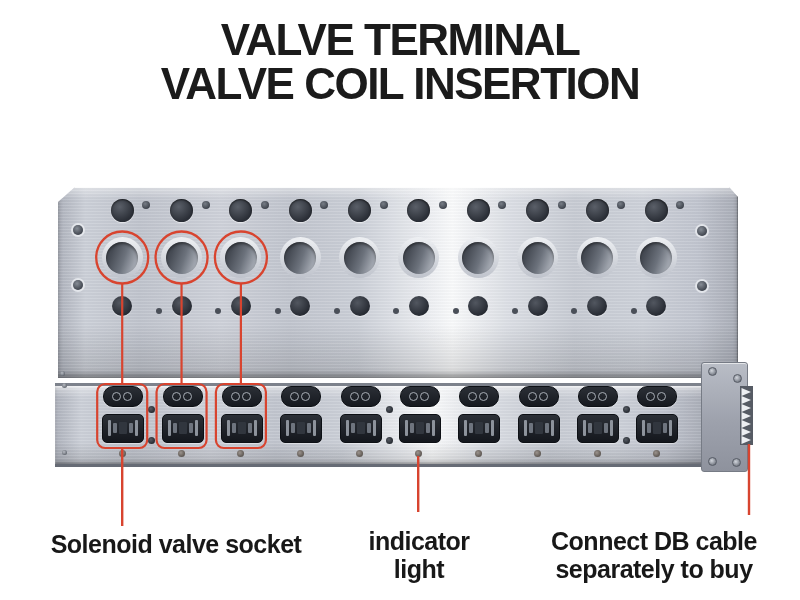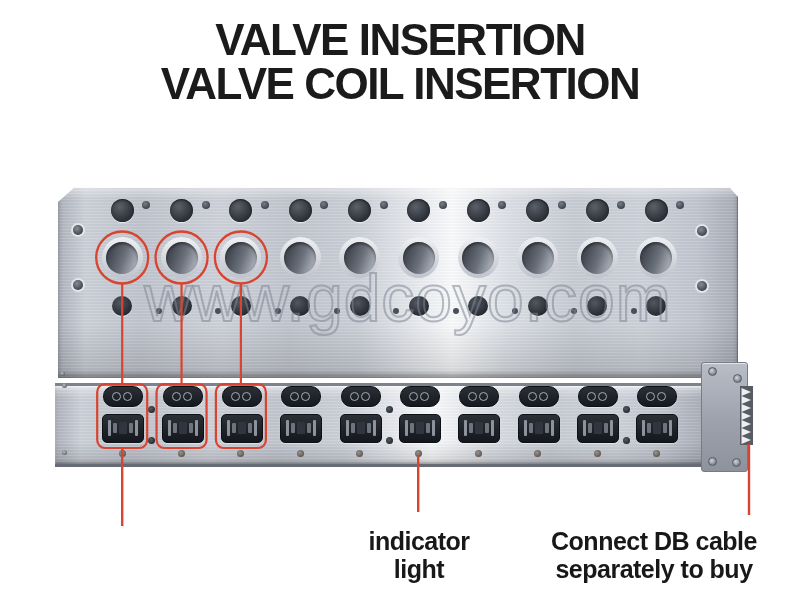--- a/index.html
+++ b/index.html
@@ -36,21 +36,21 @@
   .callout-solenoid{left:176px;top:530px;}
   .callout-indicator{left:419px;top:527px;}
   .callout-db{left:654px;top:527px;}
 </style>
 </head>
 <body>
 
 <div class="stage">
 
   <div class="title-block">
-    <div class="title-line">VALVE INSERTION</div>
+    <div class="title-line">VALVE TERMINAL</div>
     <div class="title-line">VALVE COIL INSERTION</div>
   </div>
 
   <div id="product" class="product">
       <div class="abs" style="left: 58px; top: 187px; width: 680px; height: 191px; background: repeating-linear-gradient(rgba(255, 255, 255, 0.1) 0px, rgba(255, 255, 255, 0.1) 1px, rgba(0, 0, 0, 0.02) 1px, rgba(0, 0, 0, 0.02) 3px), linear-gradient(rgba(255, 255, 255, 0.45) 0px, rgba(255, 255, 255, 0) 12px, rgba(0, 0, 0, 0) 72%, rgba(0, 0, 0, 0.14) 100%), linear-gradient(90deg, rgb(174, 178, 188) 0%, rgb(204, 208, 216) 4%, rgb(192, 196, 205) 12%, rgb(206, 209, 217) 24%, rgb(193, 197, 206) 34%, rgb(203, 207, 215) 44%, rgb(235, 237, 241) 54%, rgb(249, 250, 251) 58%, rgb(220, 223, 229) 66%, rgb(199, 203, 211) 76%, rgb(205, 209, 217) 86%, rgb(193, 197, 207) 94%, rgb(168, 172, 182) 100%); clip-path: polygon(17px 0px, calc(100% - 9px) 0px, 100% 10px, 100% 100%, 0px 100%, 0px 15px); box-shadow: rgba(255, 255, 255, 0.9) 0px 1px 0px inset, rgba(0, 0, 0, 0.25) -1px 0px 1px inset, rgba(0, 0, 0, 0.3) 0px -4px 5px inset;"></div>
       <div class="abs" style="left: 55px; top: 383px; width: 650px; height: 78px; background: repeating-linear-gradient(rgba(255, 255, 255, 0.1) 0px, rgba(255, 255, 255, 0.1) 1px, rgba(0, 0, 0, 0.02) 1px, rgba(0, 0, 0, 0.02) 3px), linear-gradient(rgba(255, 255, 255, 0.45) 0px, rgba(255, 255, 255, 0) 12px, rgba(0, 0, 0, 0) 72%, rgba(0, 0, 0, 0.14) 100%), linear-gradient(90deg, rgb(174, 178, 188) 0%, rgb(204, 208, 216) 4%, rgb(192, 196, 205) 12%, rgb(206, 209, 217) 24%, rgb(193, 197, 206) 34%, rgb(203, 207, 215) 44%, rgb(235, 237, 241) 54%, rgb(249, 250, 251) 58%, rgb(220, 223, 229) 66%, rgb(199, 203, 211) 76%, rgb(205, 209, 217) 86%, rgb(193, 197, 207) 94%, rgb(168, 172, 182) 100%); border-top: 3px solid rgb(125, 130, 140); border-bottom: 3px solid rgb(102, 107, 117); box-shadow: rgba(255, 255, 255, 0.5) 0px 2px 2px inset, rgba(0, 0, 0, 0.25) 0px -2px 3px inset;"></div>
       <div class="abs" style="left: 110.7px; top: 199px; width: 23px; height: 23px; border-radius: 50%; background: radial-gradient(circle at 38% 34%, rgb(90, 95, 104), rgb(44, 48, 56) 68%); box-shadow: rgba(255, 255, 255, 0.6) 0px 1px 1px, rgba(0, 0, 0, 0.6) 0px 1px 2px inset;"></div>
       <div class="abs" style="left: 142.2px; top: 201px; width: 8px; height: 8px; border-radius: 50%; background: radial-gradient(circle at 40% 35%, rgb(119, 125, 134), rgb(60, 65, 74) 75%);"></div>
       <div class="abs" style="left: 101.7px; top: 237px; width: 41px; height: 41px; border-radius: 50%; background: linear-gradient(rgb(238, 240, 243), rgb(191, 195, 204));"></div>
       <div class="abs" style="left: 106.2px; top: 241.5px; width: 32px; height: 32px; border-radius: 50%; background: linear-gradient(110deg, rgb(71, 76, 85) 22%, rgb(108, 114, 124) 55%, rgb(169, 174, 183) 88%); box-shadow: rgba(0, 0, 0, 0.45) 0px 2px 3px inset;"></div>
@@ -242,21 +242,20 @@
       <div class="abs" style="left: 59.5px; top: 370.5px; width: 5px; height: 5px; border-radius: 50%; background: radial-gradient(circle at 40% 38%, rgb(185, 189, 196), rgb(89, 94, 103) 80%);"></div>
       <div class="abs" style="left: 61.5px; top: 382.5px; width: 5px; height: 5px; border-radius: 50%; background: radial-gradient(circle at 40% 38%, rgb(185, 189, 196), rgb(89, 94, 103) 80%);"></div>
       <div class="abs" style="left: 61.5px; top: 449.5px; width: 5px; height: 5px; border-radius: 50%; background: radial-gradient(circle at 40% 38%, rgb(185, 189, 196), rgb(89, 94, 103) 80%);"></div>
       <div class="abs" style="left: 701px; top: 362px; width: 45px; height: 108px; border-radius: 3px; background: linear-gradient(rgb(185, 189, 198), rgb(157, 161, 172) 55%, rgb(142, 146, 157)); border: 1px solid rgb(118, 123, 133); box-shadow: rgba(255, 255, 255, 0.6) 0px 1px 0px inset;"></div>
       <div class="abs" style="left: 707.5px; top: 366.5px; width: 9px; height: 9px; border-radius: 50%; background: radial-gradient(circle at 40% 38%, rgb(210, 214, 221), rgb(111, 116, 126) 80%); border: 1px solid rgb(87, 92, 102); box-sizing: border-box;"></div>
       <div class="abs" style="left: 732.5px; top: 373.5px; width: 9px; height: 9px; border-radius: 50%; background: radial-gradient(circle at 40% 38%, rgb(210, 214, 221), rgb(111, 116, 126) 80%); border: 1px solid rgb(87, 92, 102); box-sizing: border-box;"></div>
       <div class="abs" style="left: 707.5px; top: 456.5px; width: 9px; height: 9px; border-radius: 50%; background: radial-gradient(circle at 40% 38%, rgb(210, 214, 221), rgb(111, 116, 126) 80%); border: 1px solid rgb(87, 92, 102); box-sizing: border-box;"></div>
       <div class="abs" style="left: 731.5px; top: 457.5px; width: 9px; height: 9px; border-radius: 50%; background: radial-gradient(circle at 40% 38%, rgb(210, 214, 221), rgb(111, 116, 126) 80%); border: 1px solid rgb(87, 92, 102); box-sizing: border-box;"></div>
     </div>
 
-  <div class="watermark">www.gdcoyo.com</div>
 
   <svg id="overlay" class="overlay" width="800" height="600" viewBox="0 0 800 600">
       <g>
         <rect x="740" y="386" width="13" height="59" fill="#565b64"></rect>
         <path d="M741.5 388 L751 392 L741.5 396 Z" fill="#eceef1"></path>
         <path d="M741.5 396 L751 400 L741.5 404 Z" fill="#eceef1"></path>
         <path d="M741.5 404 L751 408 L741.5 412 Z" fill="#eceef1"></path>
         <path d="M741.5 412 L751 416 L741.5 420 Z" fill="#eceef1"></path>
         <path d="M741.5 420 L751 424 L741.5 428 Z" fill="#eceef1"></path>
         <path d="M741.5 428 L751 432 L741.5 436 Z" fill="#eceef1"></path>
@@ -269,20 +268,21 @@
       <line x1="181.55" y1="283.5" x2="181.55" y2="384" stroke="#d8442f" stroke-width="2.2"></line>
       <rect x="156.55" y="384" width="50" height="64" rx="8" fill="none" stroke="#d8442f" stroke-width="2.2"></rect>
       <circle cx="240.9" cy="257.5" r="26" fill="none" stroke="#d8442f" stroke-width="2.3"></circle>
       <line x1="240.9" y1="283.5" x2="240.9" y2="384" stroke="#d8442f" stroke-width="2.2"></line>
       <rect x="215.9" y="384" width="50" height="64" rx="8" fill="none" stroke="#d8442f" stroke-width="2.2"></rect>
       <line x1="122.2" y1="448" x2="122.2" y2="526" stroke="#d8442f" stroke-width="2.4"></line>
       <line x1="418.2" y1="456" x2="418.2" y2="512" stroke="#d8442f" stroke-width="2.4"></line>
       <line x1="749" y1="444" x2="749" y2="515" stroke="#d8442f" stroke-width="2.4"></line>
     </svg>
 
+  <div class="callout callout-solenoid">Solenoid valve socket</div>
 
   <div class="callout callout-db">
     <div>Connect DB cable</div>
     <div>separately to buy</div>
   </div>
 
   <div class="callout callout-indicator">
     <div>indicator</div>
     <div>light</div>
   </div>

